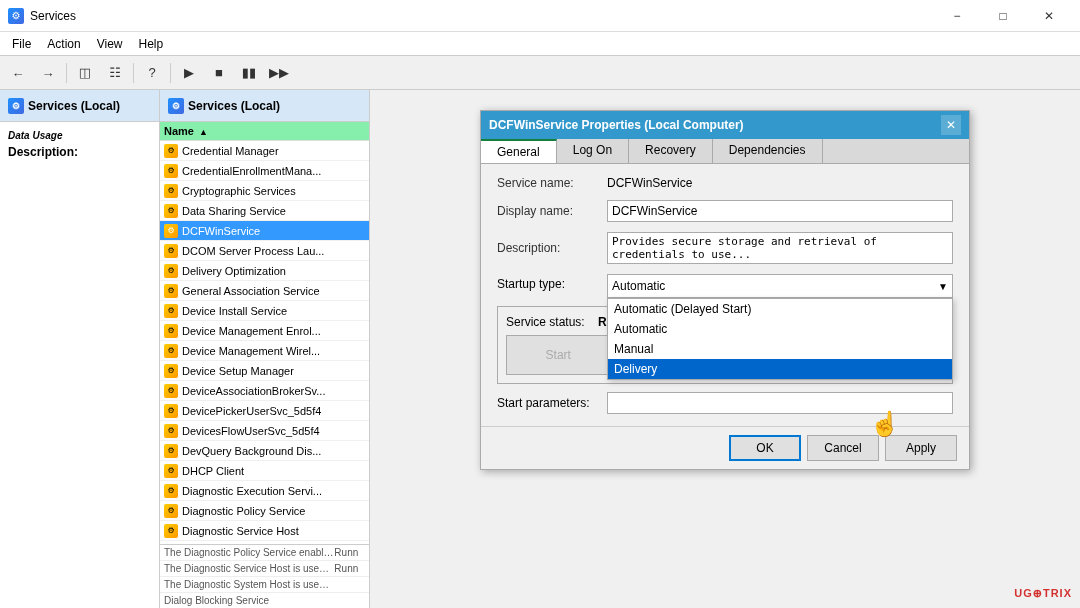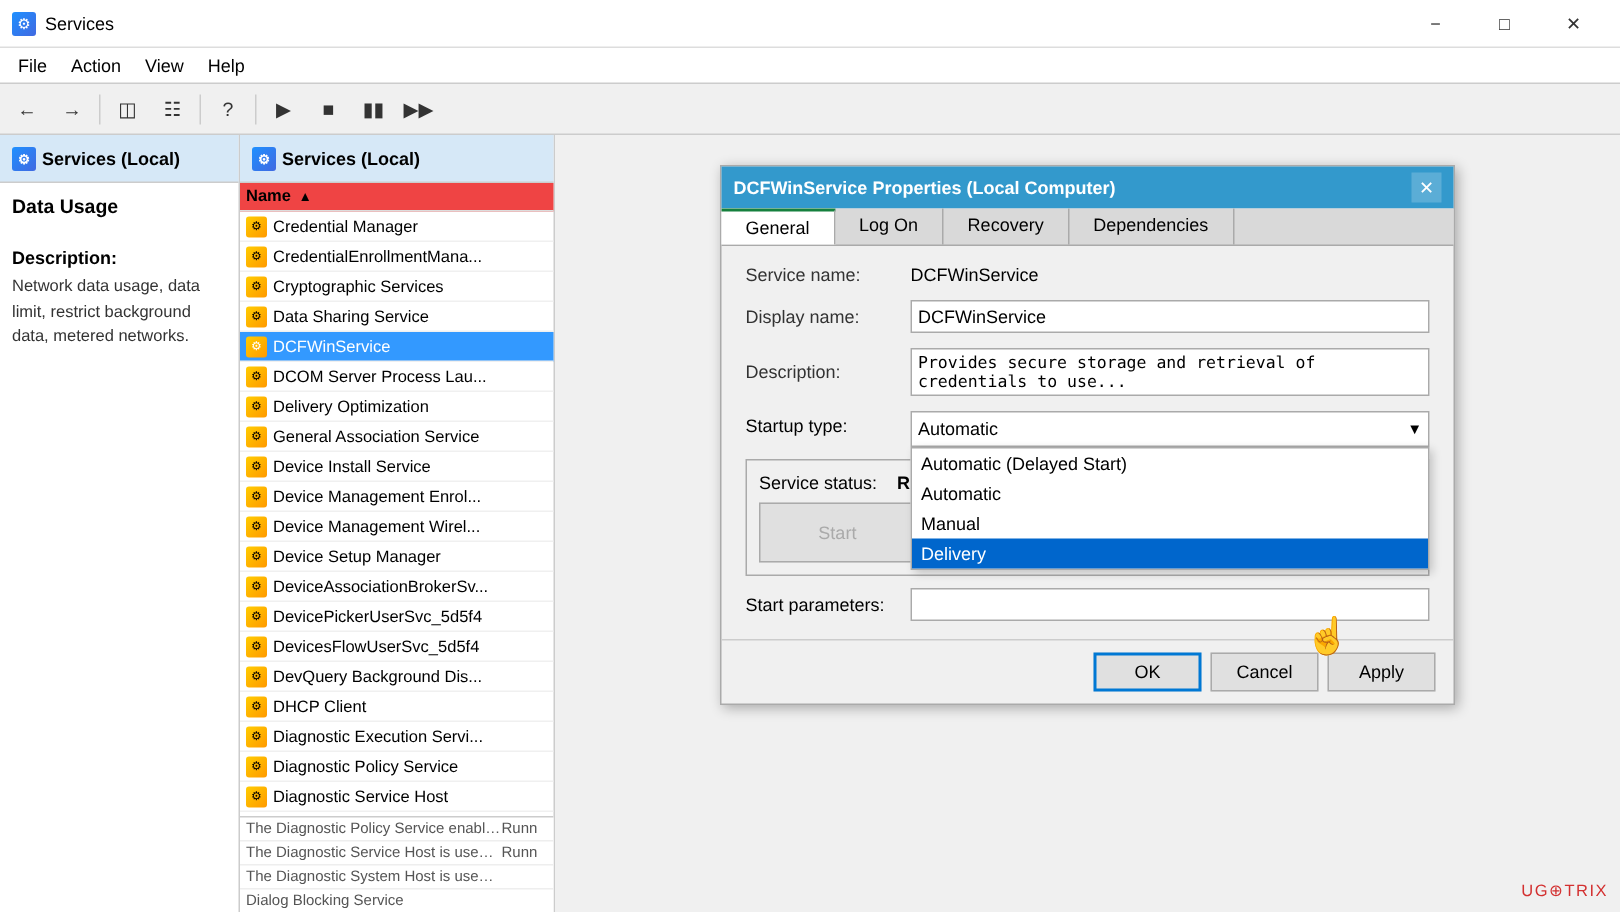--- a/index.html
+++ b/index.html
@@ -120,24 +120,25 @@
       margin-right: 4px;
       background: linear-gradient(135deg, #1e90ff, #4169e1);
       border-radius: 2px;
       display: inline-flex; align-items: center; justify-content: center;
       font-size: 9px; color: white;
     }
     .sidebar-content {
       padding: 8px;
     }
     .sidebar-title {
-      font-size: 13px;
+      font-size: 10px;
       font-weight: bold;
       color: #000;
-      margin-bottom: 20px;
+      margin-bottom: 4px;
+      font-style: italic;
     }
     .sidebar-link {
       color: #0066cc;
       text-decoration: underline;
       cursor: pointer;
       font-size: 12px;
     }
     .sidebar-actions {
       margin-bottom: 8px;
       font-size: 12px;
@@ -182,21 +183,21 @@
       font-size: 9px; color: white;
     }
     .services-list {
       flex: 1;
       overflow-y: auto;
     }
     .services-col-header {
       display: flex;
       align-items: center;
       padding: 3px 4px;
-      background: #ef4444;
+      background: #86efac;
       border-bottom: 1px solid #ddd;
       font-size: 11px;
       font-weight: 600;
     }
     .col-name { flex: 1; }
     .service-row {
       display: flex;
       align-items: center;
       padding: 2px 4px;
       cursor: pointer;
@@ -452,21 +453,21 @@
     .services-list::-webkit-scrollbar { width: 12px; }
     .services-list::-webkit-scrollbar-track { background: #f0f0f0; }
     .services-list::-webkit-scrollbar-thumb { background: #aaa; border: 2px solid #f0f0f0; }
 
     
     .watermark {
       position: fixed;
       bottom: 8px;
       right: 8px;
       font-size: 11px;
-      font-weight: normal;
+      font-weight: bold;
       color: #cc0000;
       opacity: 0.8;
       letter-spacing: 1px;
     }
 
     
     .cursor-hand {
       position: absolute;
       pointer-events: none;
       font-size: 24px;
@@ -511,21 +512,20 @@
 <div class="main">
 
   <div class="sidebar">
     <div class="sidebar-header">
       <span class="sidebar-header-icon">⚙</span>
       <span>Services (Local)</span>
     </div>
     <div class="sidebar-content">
       <div class="sidebar-title">Data Usage</div>
       <div class="sidebar-desc-label">Description:</div>
-      <div class="sidebar-desc-text">Network data usage, data limit, restrict background data, metered networks.</div>
     </div>
   </div>
 
   <div class="services-panel">
     <div class="services-panel-header">
       <span class="services-panel-header-icon">⚙</span>
       <span>Services (Local)</span>
     </div>
     <div class="services-col-header">
       <span class="col-name">

